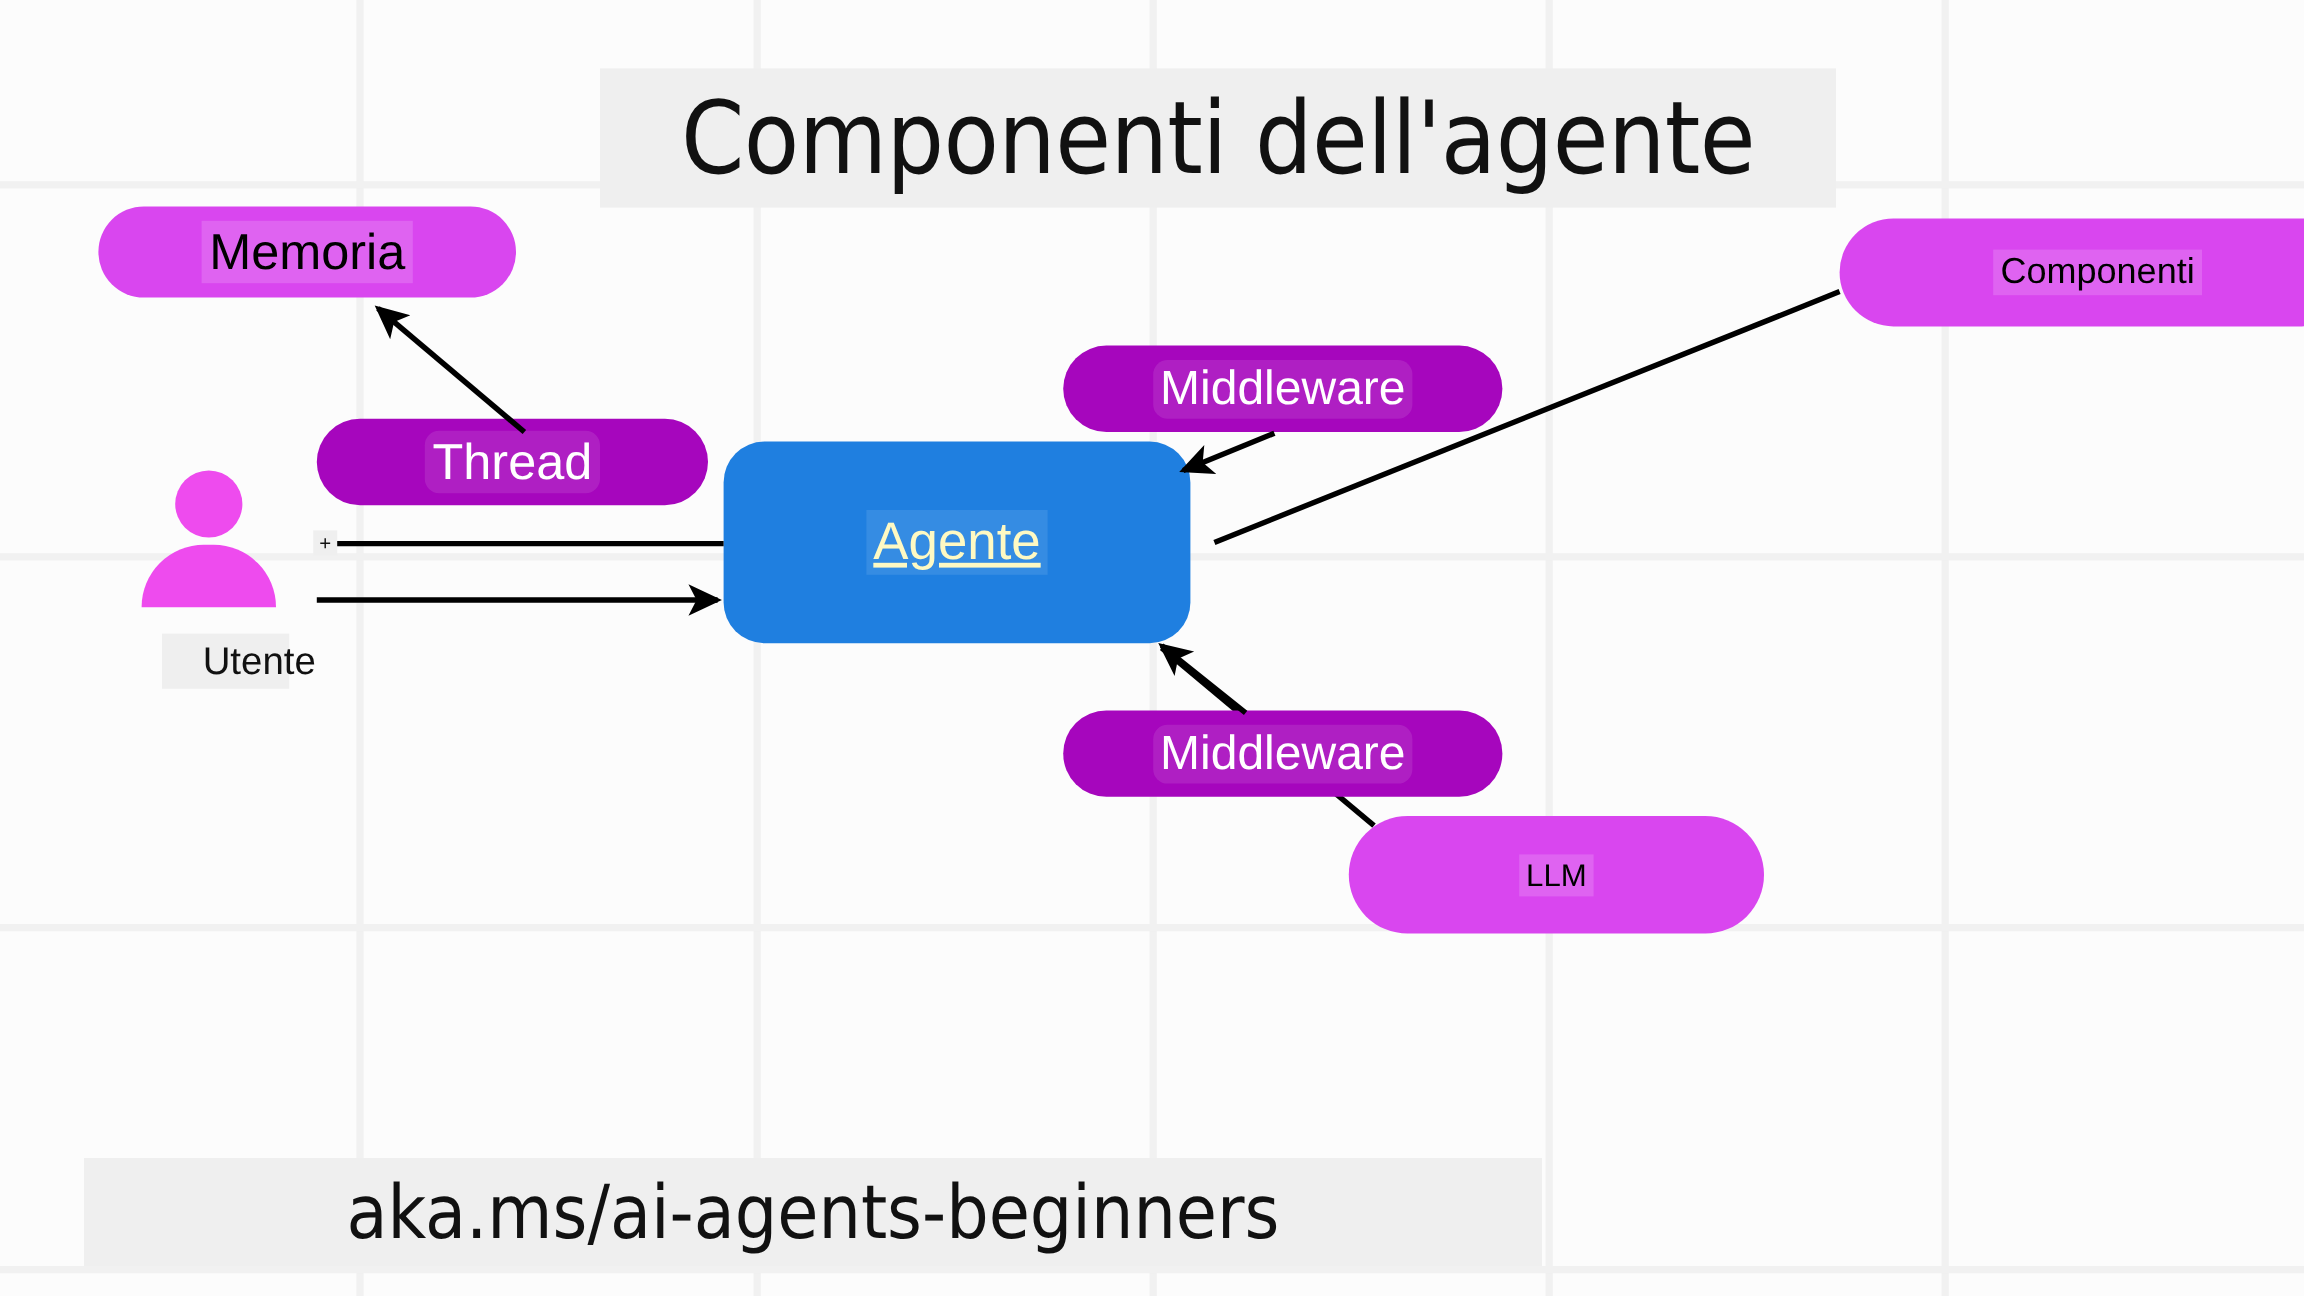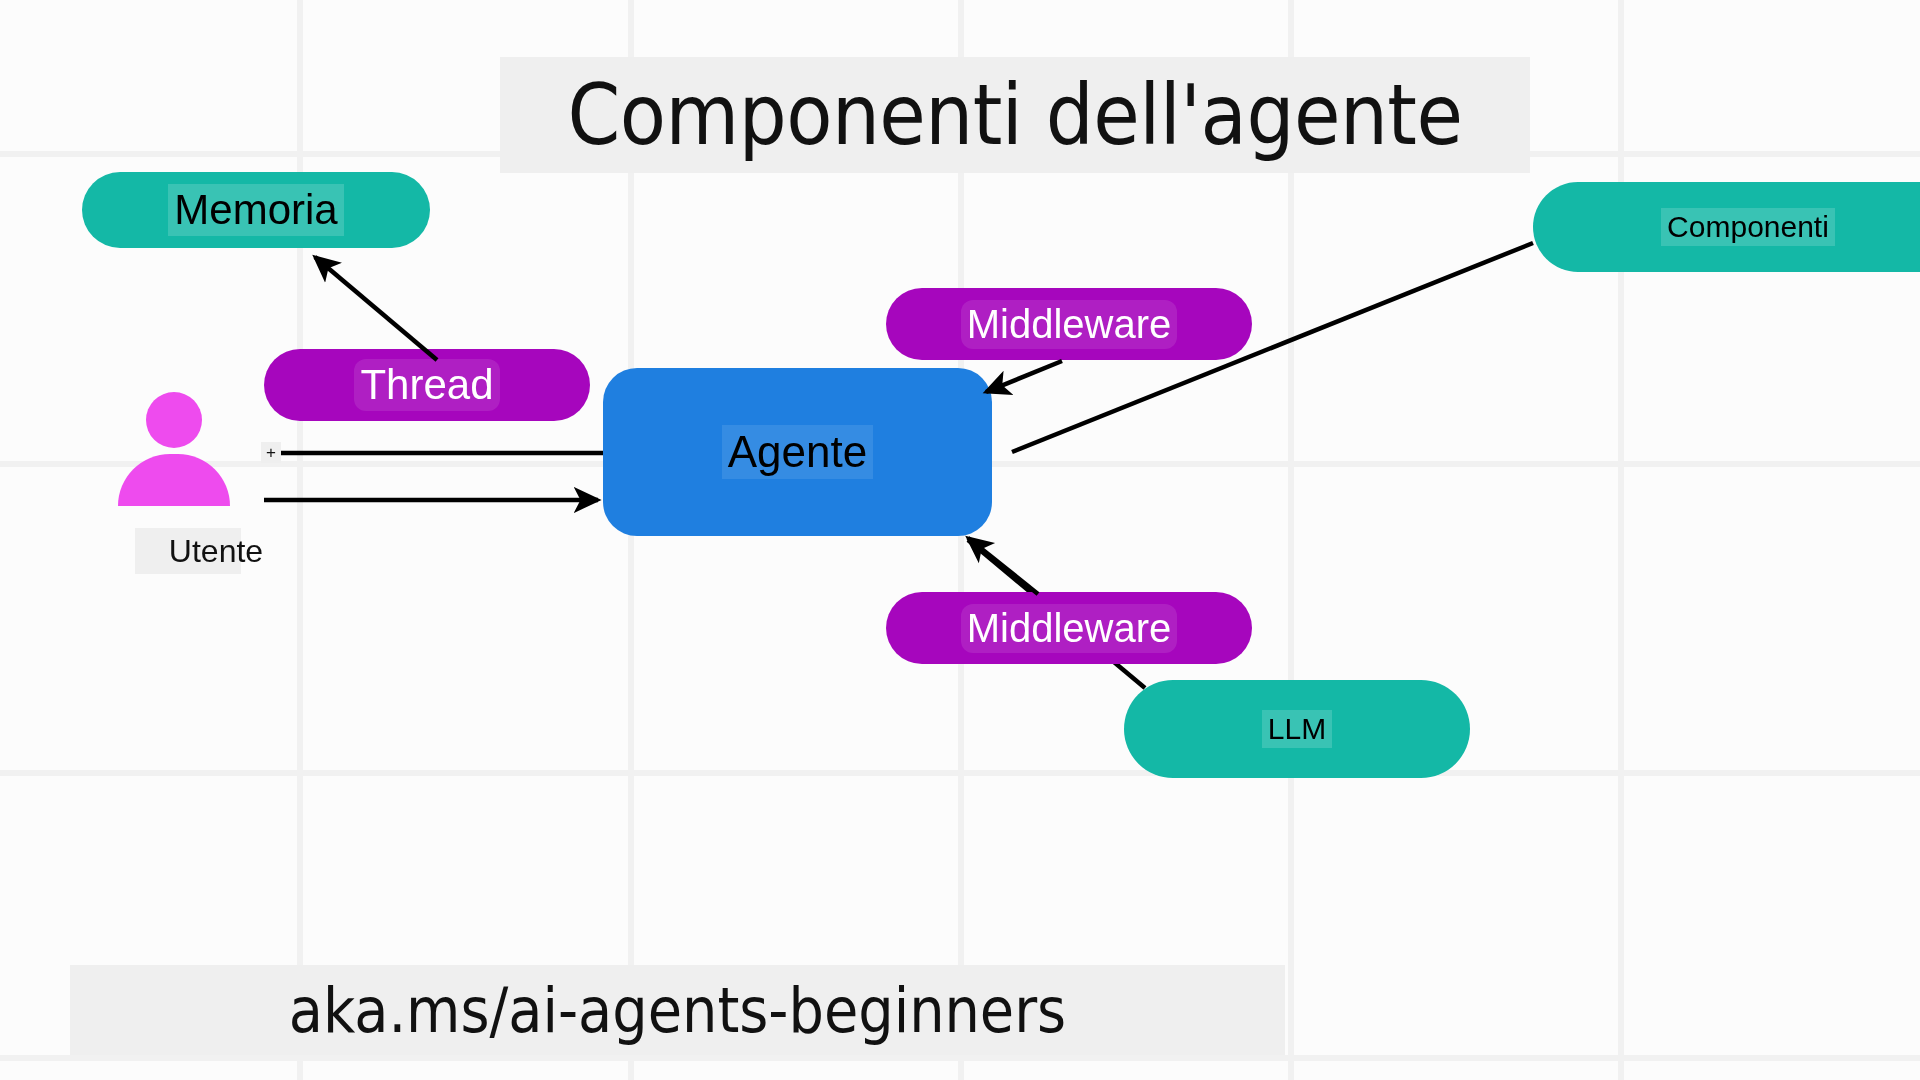--- a/index.html
+++ b/index.html
@@ -102,21 +102,21 @@
     justify-content: center;
     box-sizing: border-box;
     z-index: 5;
     white-space: nowrap;
   }
   .node-label {
     padding: 2px 6px;
   }
 
   .pill-light {
-    background: #14b8a6;
+    background: #d946ef;
     border-radius: 999px;
   }
   .pill-light .node-label {
     color: #000000;
     background: rgba(255, 255, 255, 0.16);
   }
 
   .pill-dark {
     background: #a606bd;
     border-radius: 999px;
@@ -125,32 +125,33 @@
     color: #ffffff;
     background: rgba(255, 255, 255, 0.10);
     border-radius: 12px;
   }
 
   .box-blue {
     background: #1f7fe0;
     border-radius: 34px;
   }
   .box-blue .node-label {
-    color: #000000;
+    color: #fef9c3;
     background: rgba(255, 255, 255, 0.10);
+    text-decoration: underline;
   }
 
   
   #node-memoria { left: 82px;   top: 172px; width: 348px;  height: 76px;  font-size: 42px; }
   #node-strumenti { left: 1533px; top: 182px; width: 430px;  height: 90px;  font-size: 30px; }
   #node-middleware-top { left: 886px;  top: 288px; width: 366px;  height: 72px;  font-size: 40px; }
   #node-middleware-bottom { left: 886px;  top: 592px; width: 366px;  height: 72px;  font-size: 40px; }
   #node-thread { left: 264px;  top: 349px; width: 326px;  height: 72px;  font-size: 42px; }
   #node-agente { left: 603px;  top: 368px; width: 389px;  height: 168px; font-size: 44px; }
-  #node-llm    { left: 1124px; top: 680px; width: 346px;  height: 98px;  font-size: 30px; }
+  #node-llm    { left: 1124px; top: 680px; width: 346px;  height: 98px;  font-size: 26px; }
 
   
   .avatar {
     position: absolute;
     left: 118px;
     top: 392px;
     width: 112px;
     height: 110px;
     z-index: 5;
   }

